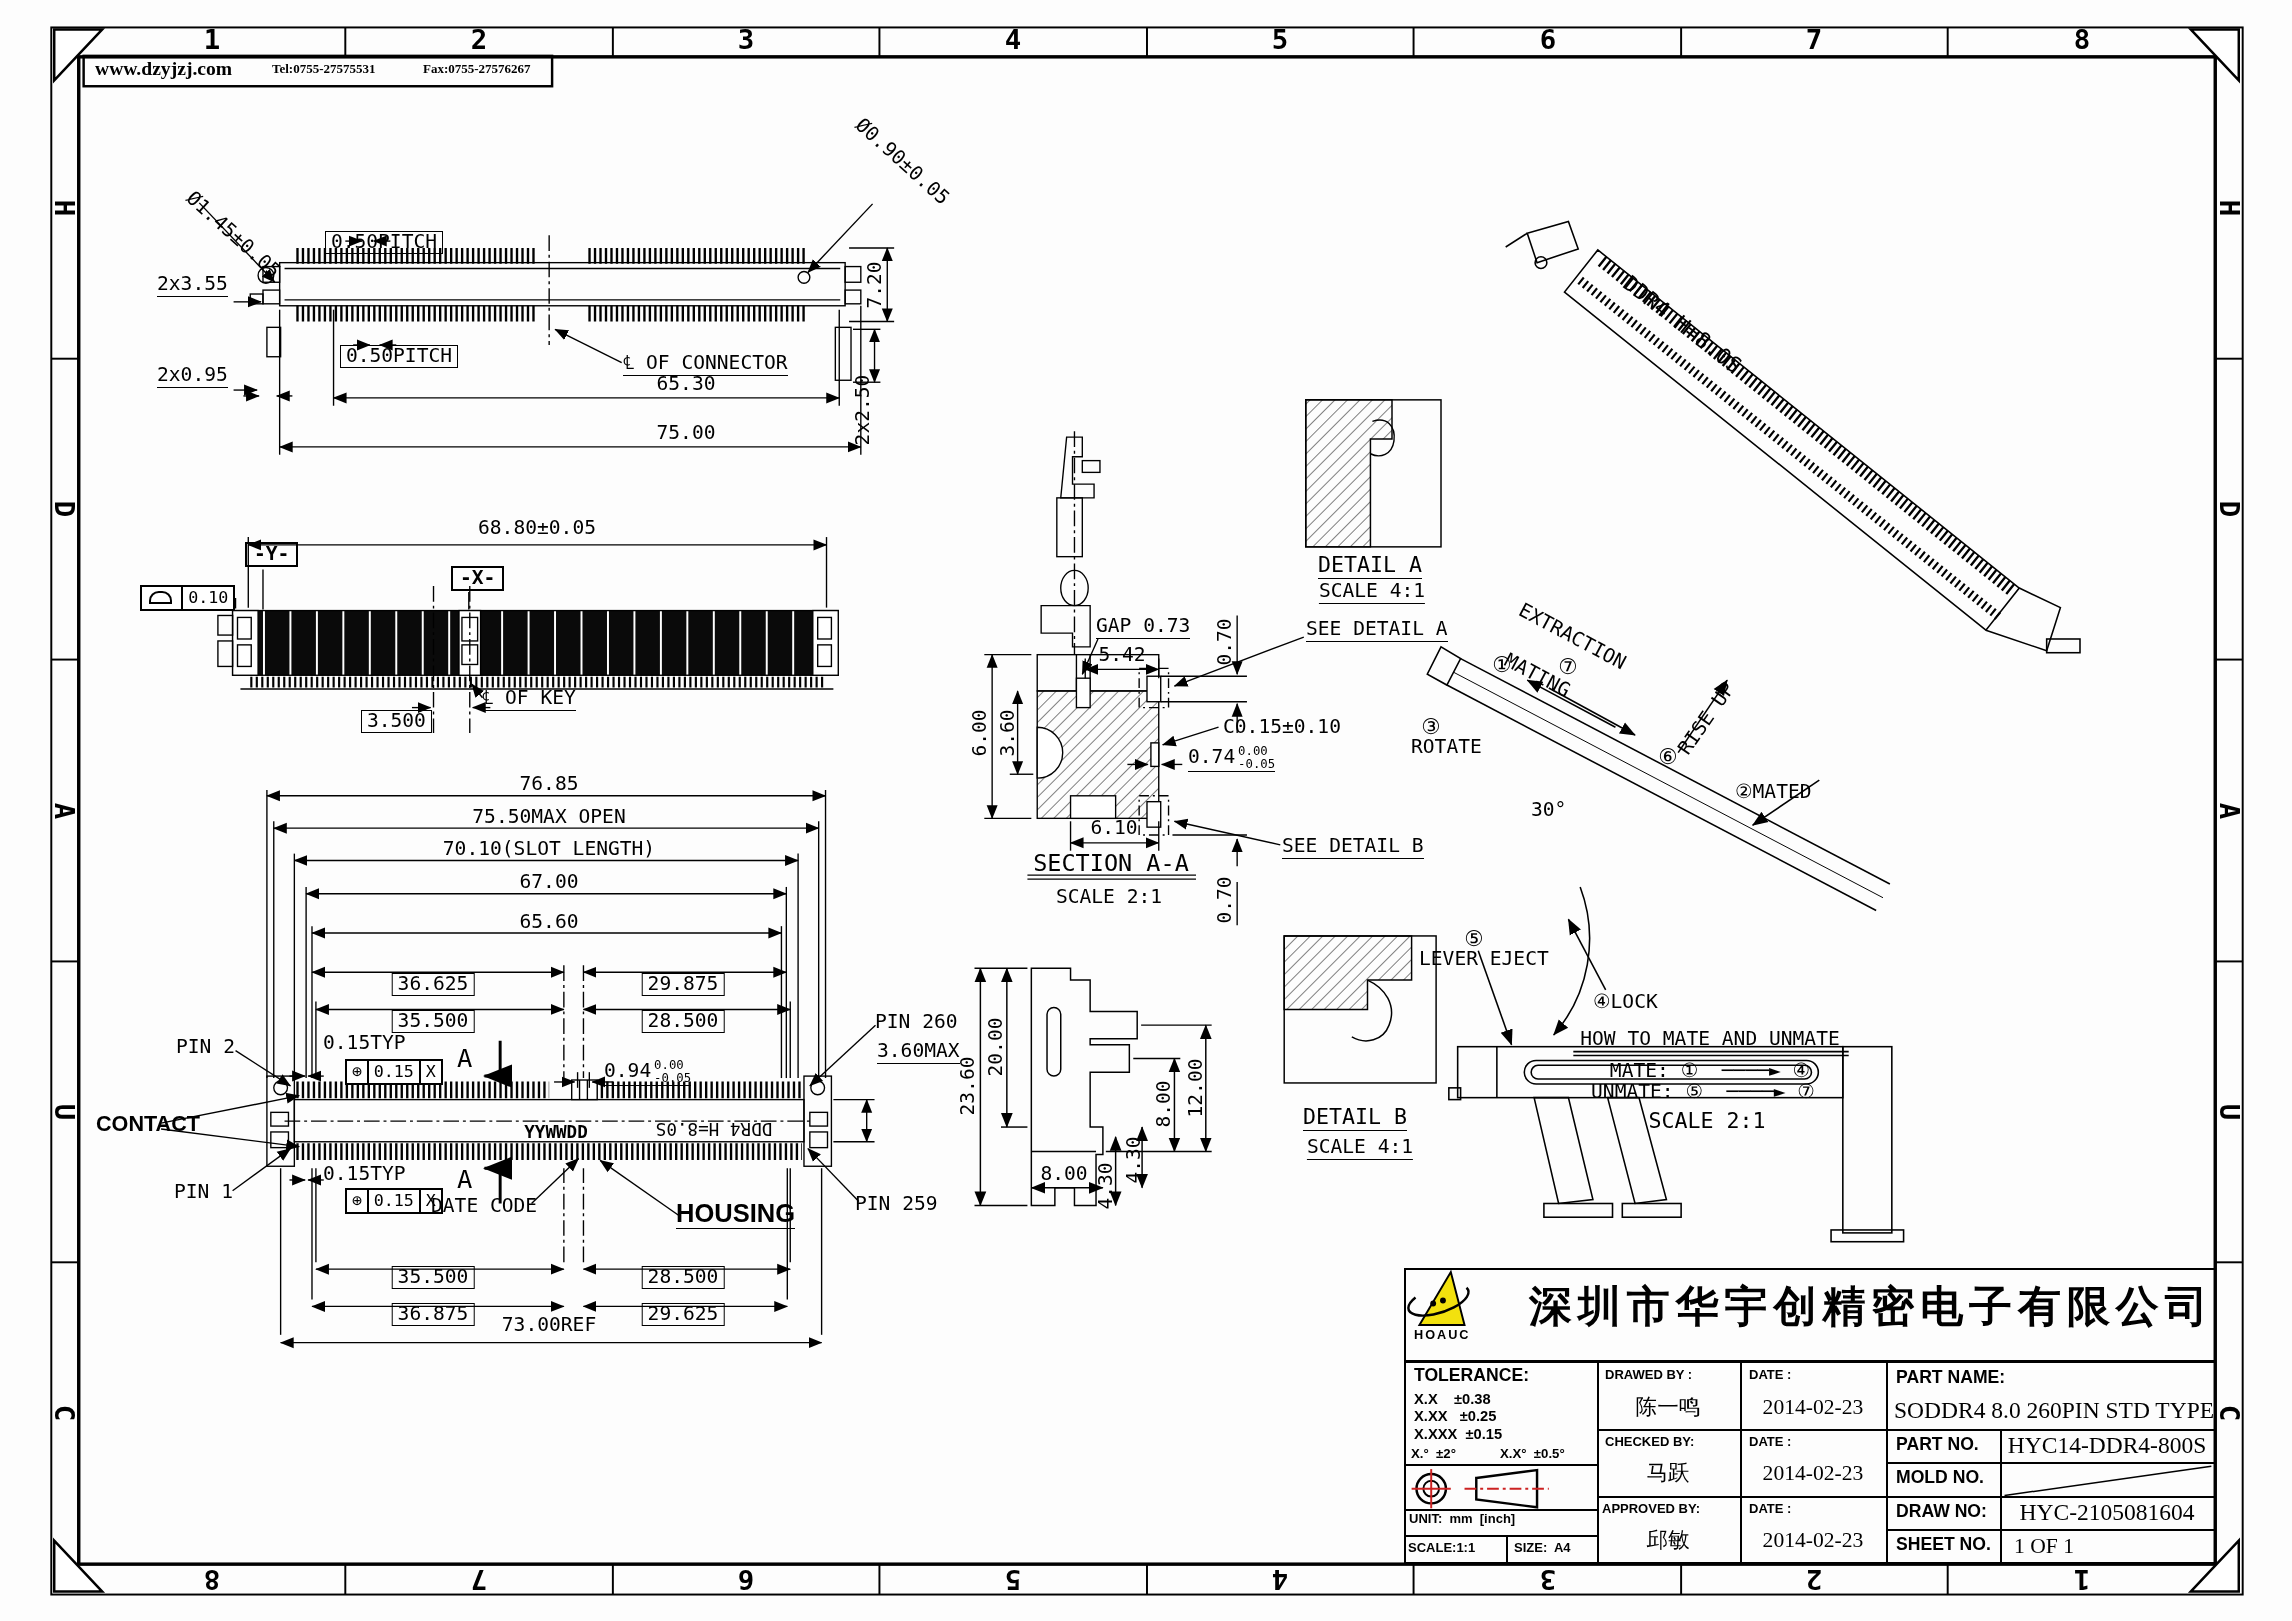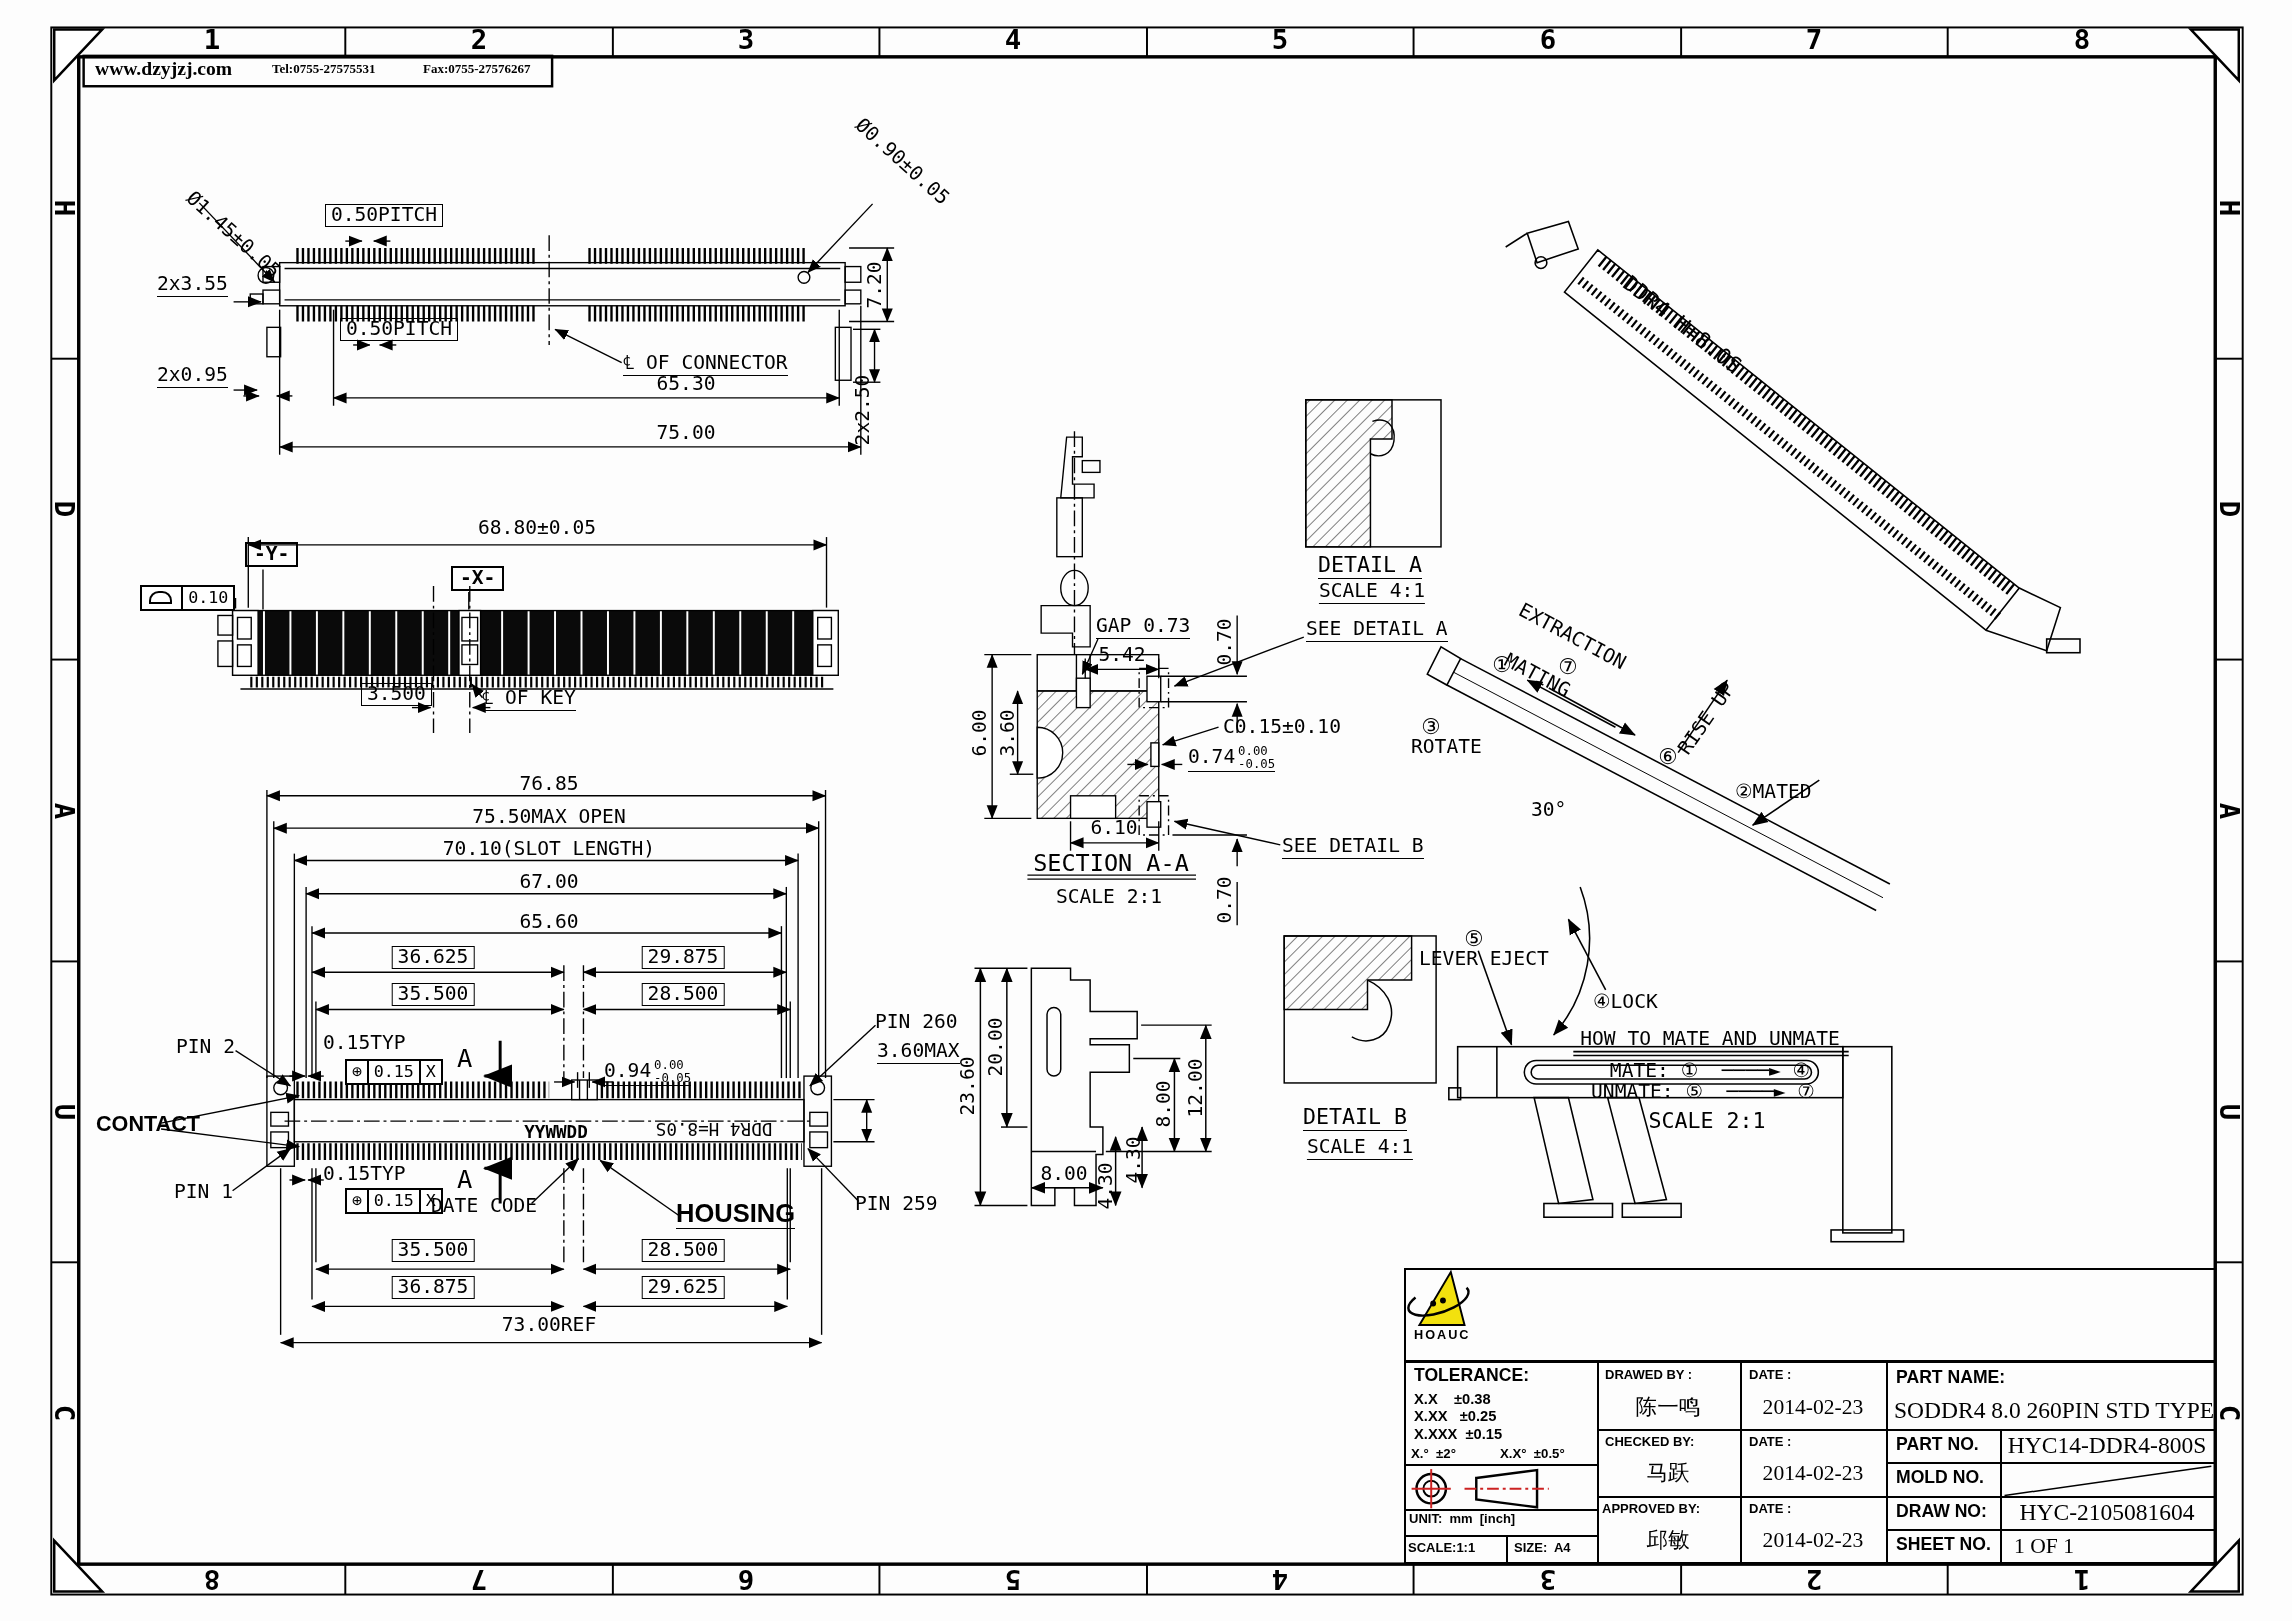--- a/index.html
+++ b/index.html
@@ -3,21 +3,21 @@
 <meta charset="utf-8">
 <style>
   html,body{margin:0;padding:0;background:#888;}
   #sheet{position:relative;width:2293px;height:1621px;background:#fdfdfd;overflow:hidden;
          font-family:"DejaVu Sans Mono",monospace;color:#000;}
   #linework{position:absolute;left:0;top:0;}
   .lbl{position:absolute;white-space:pre;color:#000;font-family:"DejaVu Sans Mono",monospace;
        font-size:19.6px;line-height:1.05;}
   .ctr{transform:translateX(-50%);}
   .rl{transform:translate(-50%,-50%) rotate(var(--r,0deg));}
-  .box{border:1.6px solid #000;padding:0 4.9px;}
+  .box{border:1.6px solid #000;padding:0 4.9px;margin-top:27px;}
   .bbox{border:2.5px solid #000;padding:0 6.9px;font-weight:bold;}
   .ul{border-bottom:1.6px solid #000;padding-bottom:1px;}
   .fcf{display:inline-flex;border:2px solid #000;background:#fff;}
   .fcf>span{padding:0 4.9px;border-right:2px solid #000;font-size:16.7px;line-height:21.6px;}
   .fcf>span:last-child{border-right:none;border-radius:8px;}
   .dimstack{display:inline-flex;align-items:center;}
   .stack{display:inline-flex;flex-direction:column;font-size:12.3px;line-height:1.02;margin-left:2.9px;}
   .serif{font-family:"Liberation Serif",serif;}
   .sans{font-family:"Liberation Sans",sans-serif;}
   .b{font-weight:bold;}
@@ -500,20 +500,21 @@
 <div class="tbline" style="left:1597px;top:1429px;width:618px;height:2px"></div>
 <div class="tbline" style="left:1597px;top:1496px;width:618px;height:2px"></div>
 <div class="tbline" style="left:1886px;top:1462px;width:329px;height:2px"></div>
 <div class="tbline" style="left:1886px;top:1529px;width:329px;height:2px"></div>
 <div class="tbline" style="left:1404px;top:1464px;width:193px;height:2px"></div>
 <div class="tbline" style="left:1404px;top:1509px;width:193px;height:2px"></div>
 <div class="tbline" style="left:1404px;top:1535px;width:193px;height:2px"></div>
 <div class="tbline" style="left:1506px;top:1535px;width:2px;height:29px"></div>
 
 <div class="lbl sans b" style="left:1414px;top:1329px;font-size:12.7px;letter-spacing:2px">HOAUC</div>
+<div class="lbl sans b" style="left:1529px;top:1284px;font-size:43px;letter-spacing:5.9px">深圳市华宇创精密电子有限公司</div>
 
 <div class="lbl sans b s18" style="left:1414px;top:1366px">TOLERANCE:</div>
 <div class="lbl sans b" style="left:1414px;top:1392px;font-size:14.7px">X.X    ±0.38</div>
 <div class="lbl sans b" style="left:1414px;top:1409px;font-size:14.7px">X.XX   ±0.25</div>
 <div class="lbl sans b" style="left:1414px;top:1427px;font-size:14.7px">X.XXX  ±0.15</div>
 <div class="lbl sans b" style="left:1411px;top:1447px;font-size:13.2px">X.°  ±2°</div>
 <div class="lbl sans b" style="left:1500px;top:1447px;font-size:13.2px">X.X°  ±0.5°</div>
 <div class="lbl sans b s17" style="left:1409px;top:1512px">UNIT:  mm  [inch]</div>
 <div class="lbl sans b s17" style="left:1408px;top:1541px">SCALE:1:1</div>
 <div class="lbl sans b s17" style="left:1514px;top:1541px">SIZE:  A4</div>

